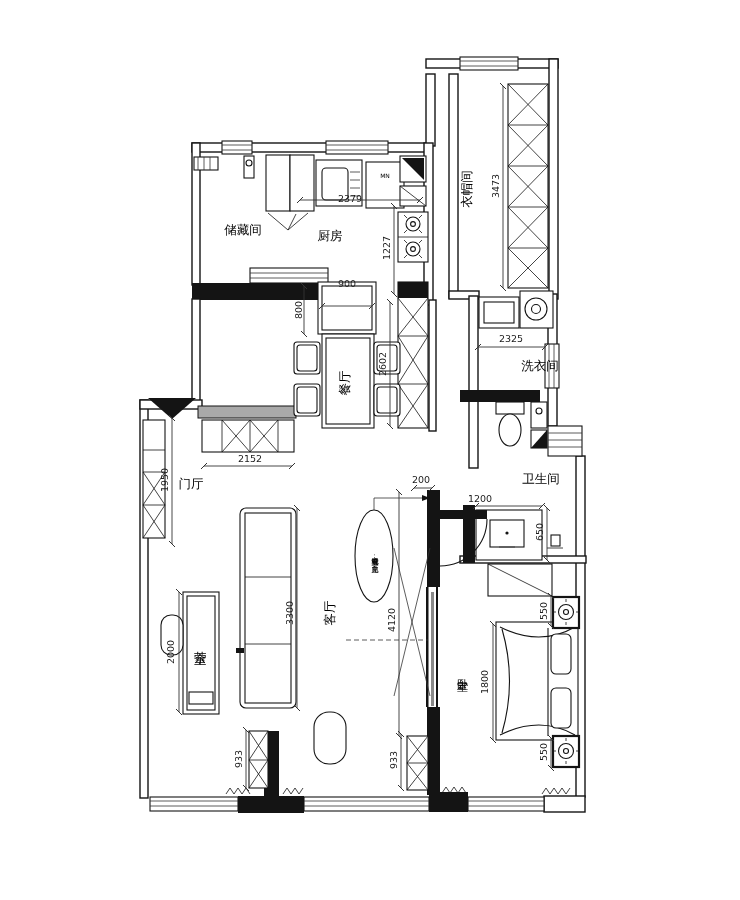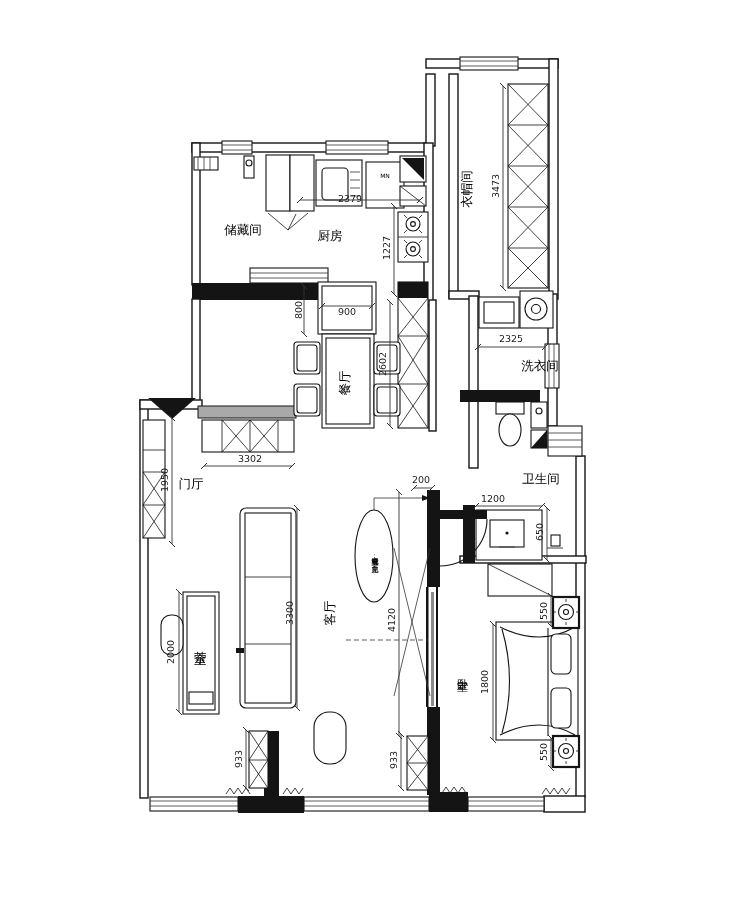--- a/index.html
+++ b/index.html
@@ -357,34 +357,34 @@
 <span class="t lbl" style="left:540px;top:366px">洗衣间</span>
 <span class="t lbl rot" style="left:345px;top:383px">餐厅</span>
 <span class="t lbl" style="left:541px;top:479px">卫生间</span>
 <span class="t lbl" style="left:191px;top:484px">门厅</span>
 <span class="t lbl rot" style="left:330px;top:613px">客厅</span>
 <span class="t lbl vert" style="left:200px;top:642px">茶室</span>
 <span class="t sm vert" style="left:462px;top:671px">主卧室</span>
 
 <span class="t d" style="left:350px;top:199px">2379</span>
 <span class="t d rot" style="left:387px;top:248px">1227</span>
-<span class="t d" style="left:347px;top:312px">900</span>
+<span class="t d" style="left:347px;top:284px">900</span>
 <span class="t d rot" style="left:299px;top:310px">800</span>
 <span class="t d rot" style="left:383px;top:364px">2602</span>
 <span class="t d rot" style="left:496px;top:186px">3473</span>
 <span class="t d" style="left:511px;top:339px">2325</span>
-<span class="t d" style="left:250px;top:459px">3302</span>
+<span class="t d" style="left:250px;top:459px">2152</span>
 <span class="t d rot" style="left:165px;top:480px">1950</span>
 <span class="t d" style="left:421px;top:480px">200</span>
 <span class="t d rot" style="left:392px;top:620px">4120</span>
 <span class="t d rot" style="left:290px;top:613px">3300</span>
 <span class="t d rot" style="left:171px;top:652px">2000</span>
 <span class="t d rot" style="left:239px;top:759px">933</span>
 <span class="t d rot" style="left:394px;top:760px">933</span>
-<span class="t d" style="left:493px;top:499px">1200</span>
+<span class="t d" style="left:480px;top:499px">1200</span>
 <span class="t d rot" style="left:540px;top:532px">650</span>
 <span class="t d rot" style="left:485px;top:682px">1800</span>
 <span class="t d rot" style="left:544px;top:611px">550</span>
 <span class="t d rot" style="left:544px;top:752px">550</span>
 
 <span class="t co vert" style="left:374px;top:556px">电视背景墙:见立面</span>
 <span class="t tiny" style="left:385px;top:176px">MN</span>
 </div>
 
 </body></html>

